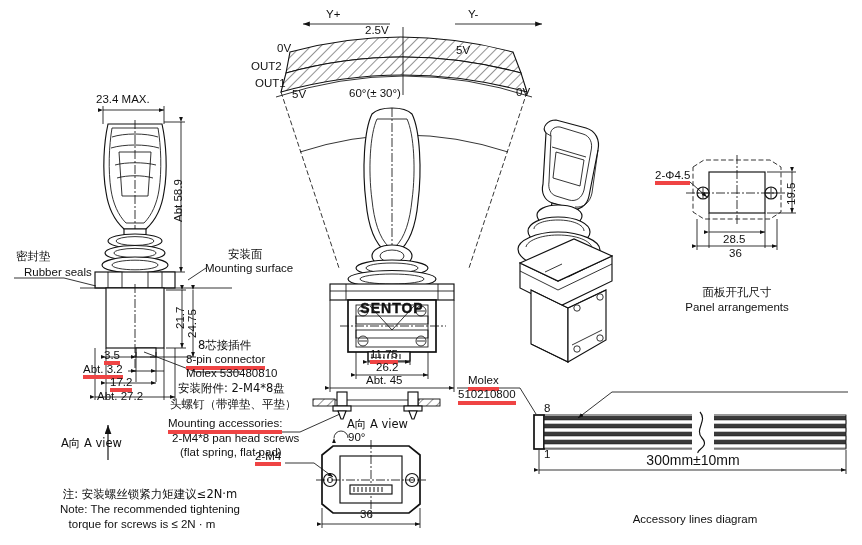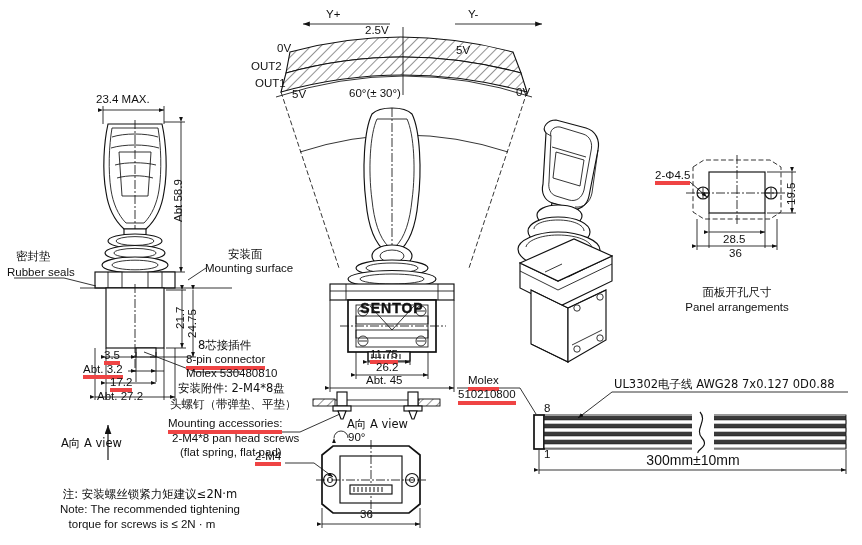--- a/index.html
+++ b/index.html
@@ -406,21 +406,21 @@
   <div class="dim" style="left:516px;top:86px;">0V</div>
   <div class="dim" style="left:349px;top:87px;">60°(± 30°)</div>
 
   <div class="dim" style="left:96px;top:93px;">23.4 MAX.</div>
   <div class="dimv" style="left:172px;top:222px;">Abt 58.9</div>
 
   <div class="lbl cn" style="left:228px;top:248px;">安装面</div>
   <div class="lbl" style="left:205px;top:262px;">Mounting surface</div>
 
   <div class="lbl cn" style="left:16px;top:250px;">密封垫</div>
-  <div class="lbl" style="left:7px;top:266px;">Rubber seals</div>
+  <div class="lbl" style="left:24px;top:266px;">Rubber seals</div>
 
   <div class="dimv" style="left:174px;top:329px;">21.7</div>
   <div class="dimv" style="left:186px;top:338px;">24.75</div>
 
   <div class="dim ul" style="left:104px;top:349px;">3.5</div>
   <div class="dim ul" style="left:83px;top:363px;">Abt. 3.2</div>
   <div class="dim ul" style="left:110px;top:376px;">17.2</div>
   <div class="dim" style="left:97px;top:390px;">Abt. 27.2</div>
 
   <div class="lbl cn" style="left:198px;top:339px;">8芯接插件</div>
@@ -456,16 +456,16 @@
   <div class="dimv" style="left:785px;top:205px;">19.5</div>
   <div class="dim" style="left:723px;top:233px;">28.5</div>
   <div class="dim" style="left:729px;top:247px;">36</div>
   <div class="lbl cn c" style="left:668px;top:286px;width:138px;">面板开孔尺寸</div>
   <div class="lbl c" style="left:663px;top:301px;width:148px;">Panel arrangements</div>
 
   <div class="lbl ul" style="left:468px;top:374px;text-align:center;">Molex</div>
   <div class="lbl ul" style="left:458px;top:388px;">510210800</div>
   <div class="dim" style="left:544px;top:402px;">8</div>
   <div class="dim" style="left:544px;top:448px;">1</div>
-  <div class="lbl cn" style="left:614px;top:378px;">UL3302电子线 AWG28 7x0.127 0D0.88</div>
   <div class="lbl c" style="left:638px;top:454px;width:110px;font-size:14px;">300mm±10mm</div>
+  <div class="lbl c" style="left:605px;top:513px;width:180px;">Accessory lines diagram</div>
 
 </div>
 
 </body></html>

